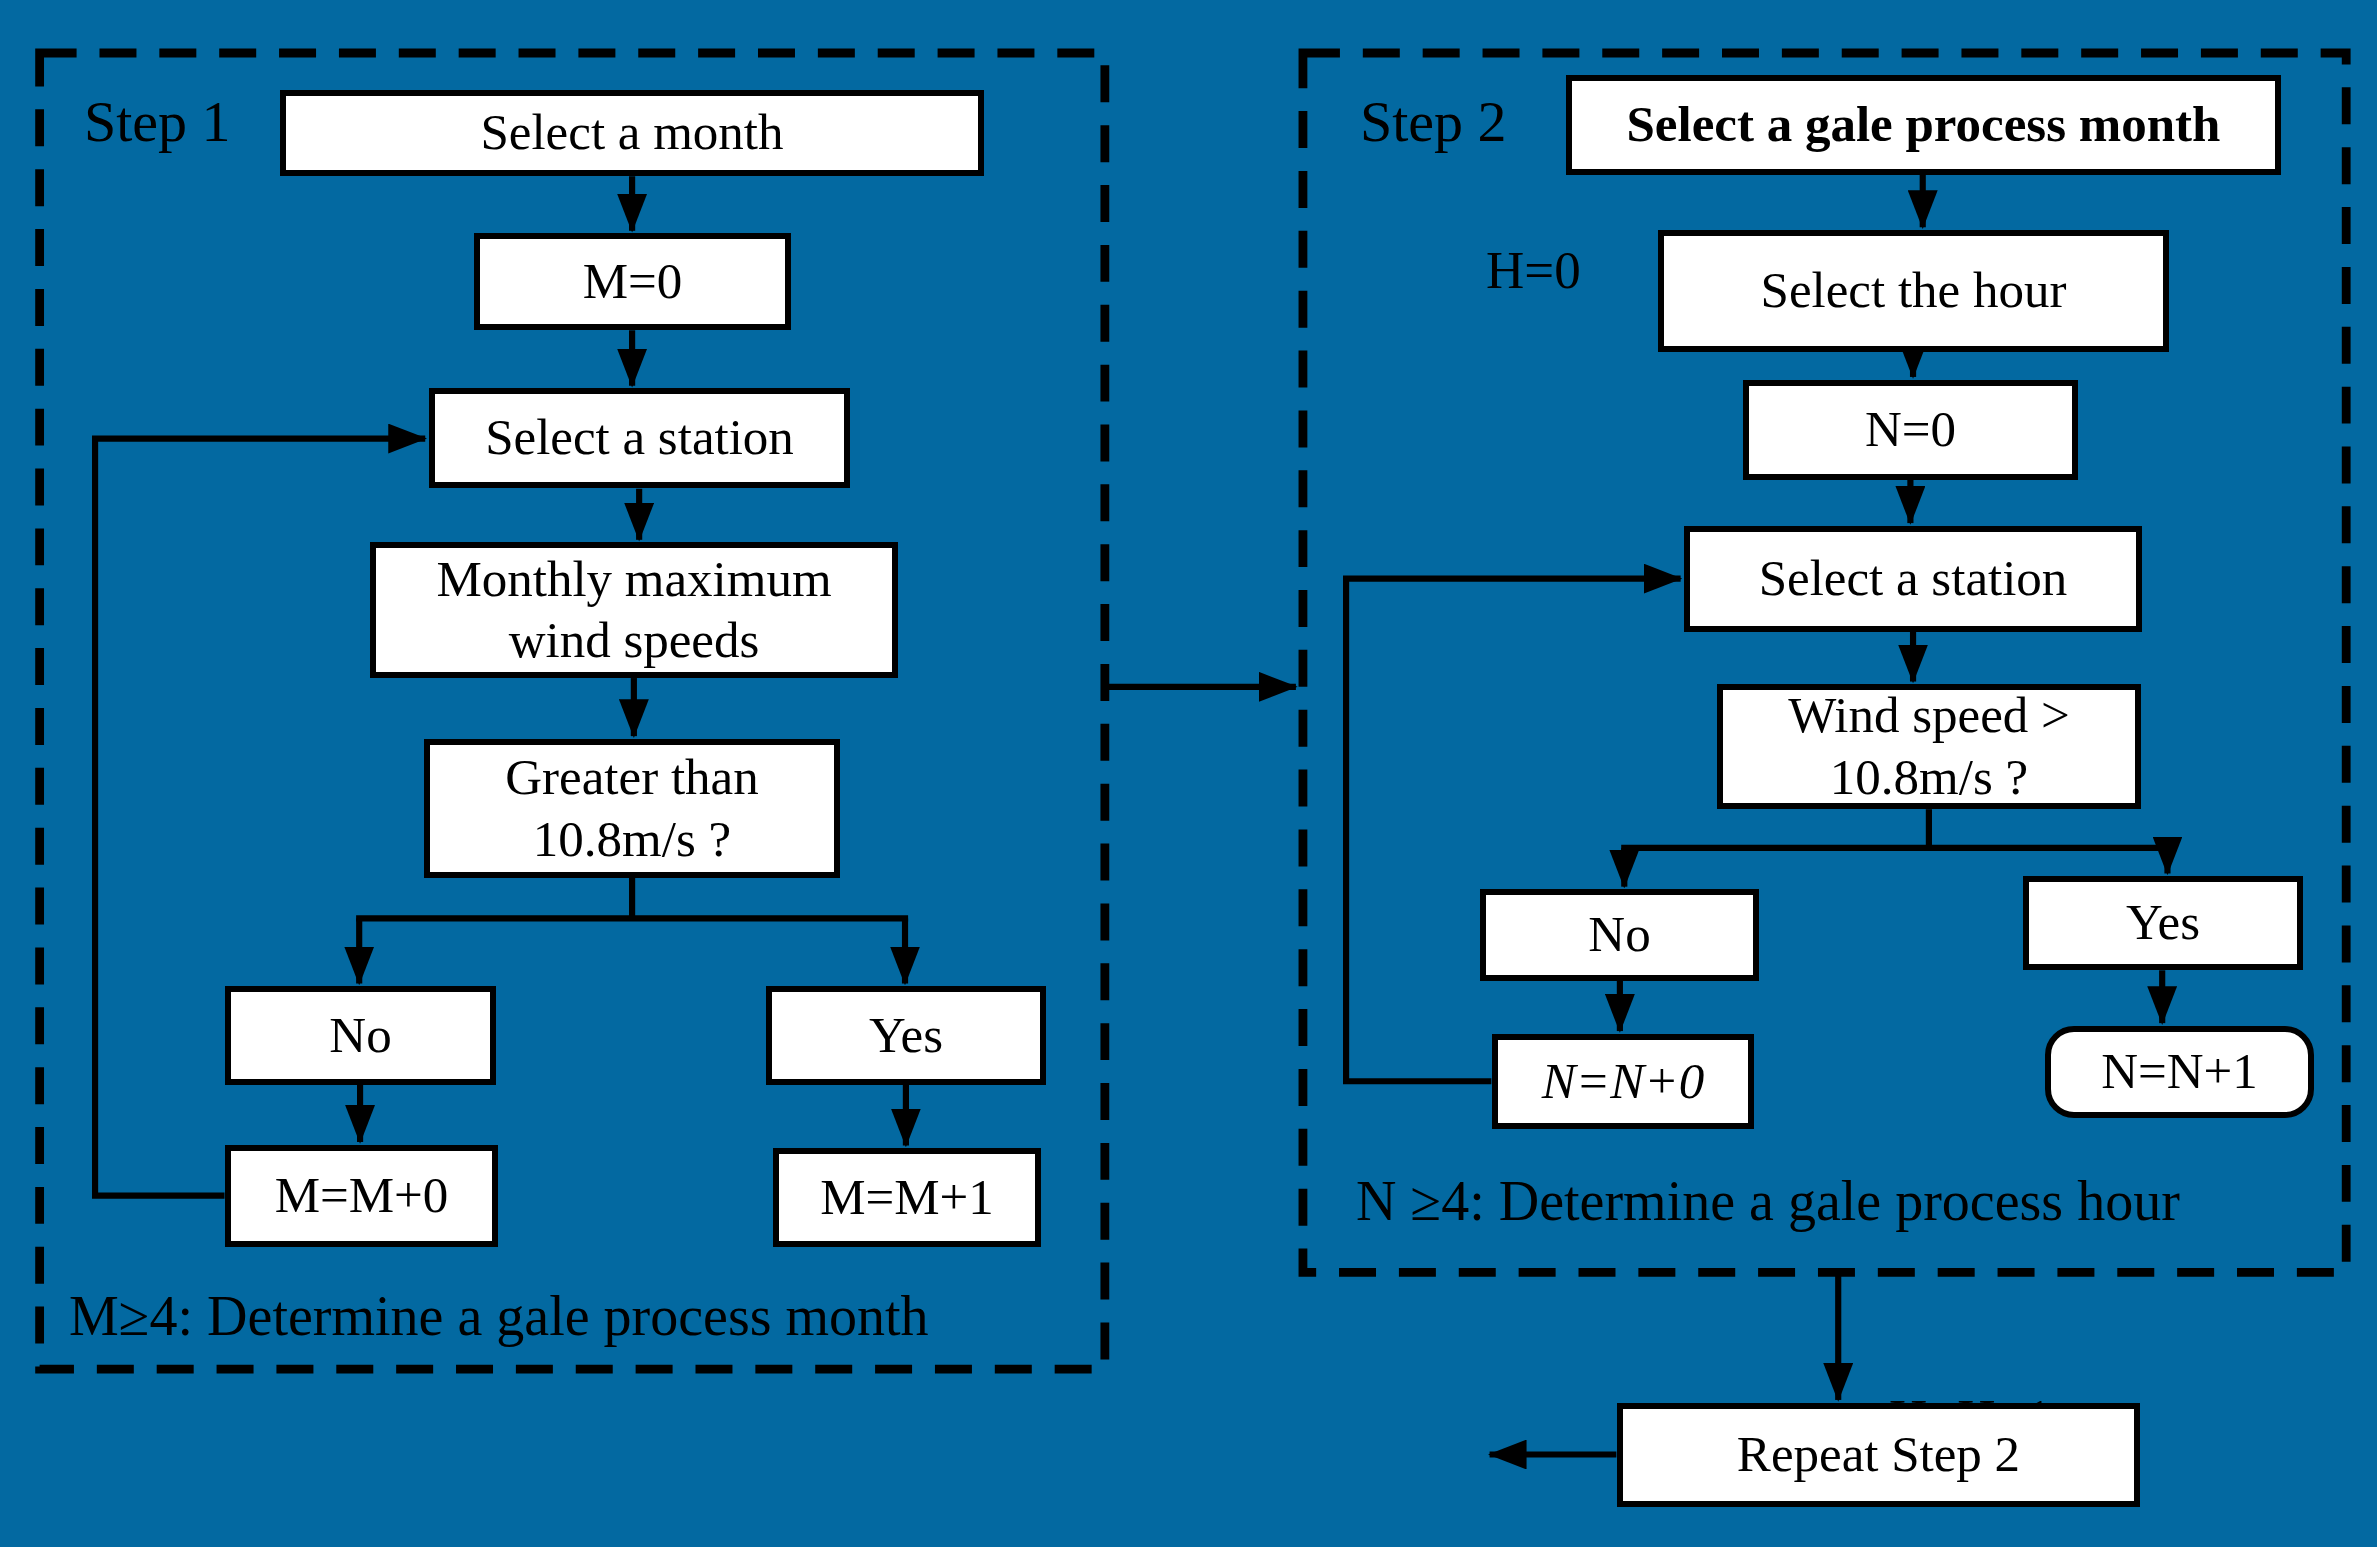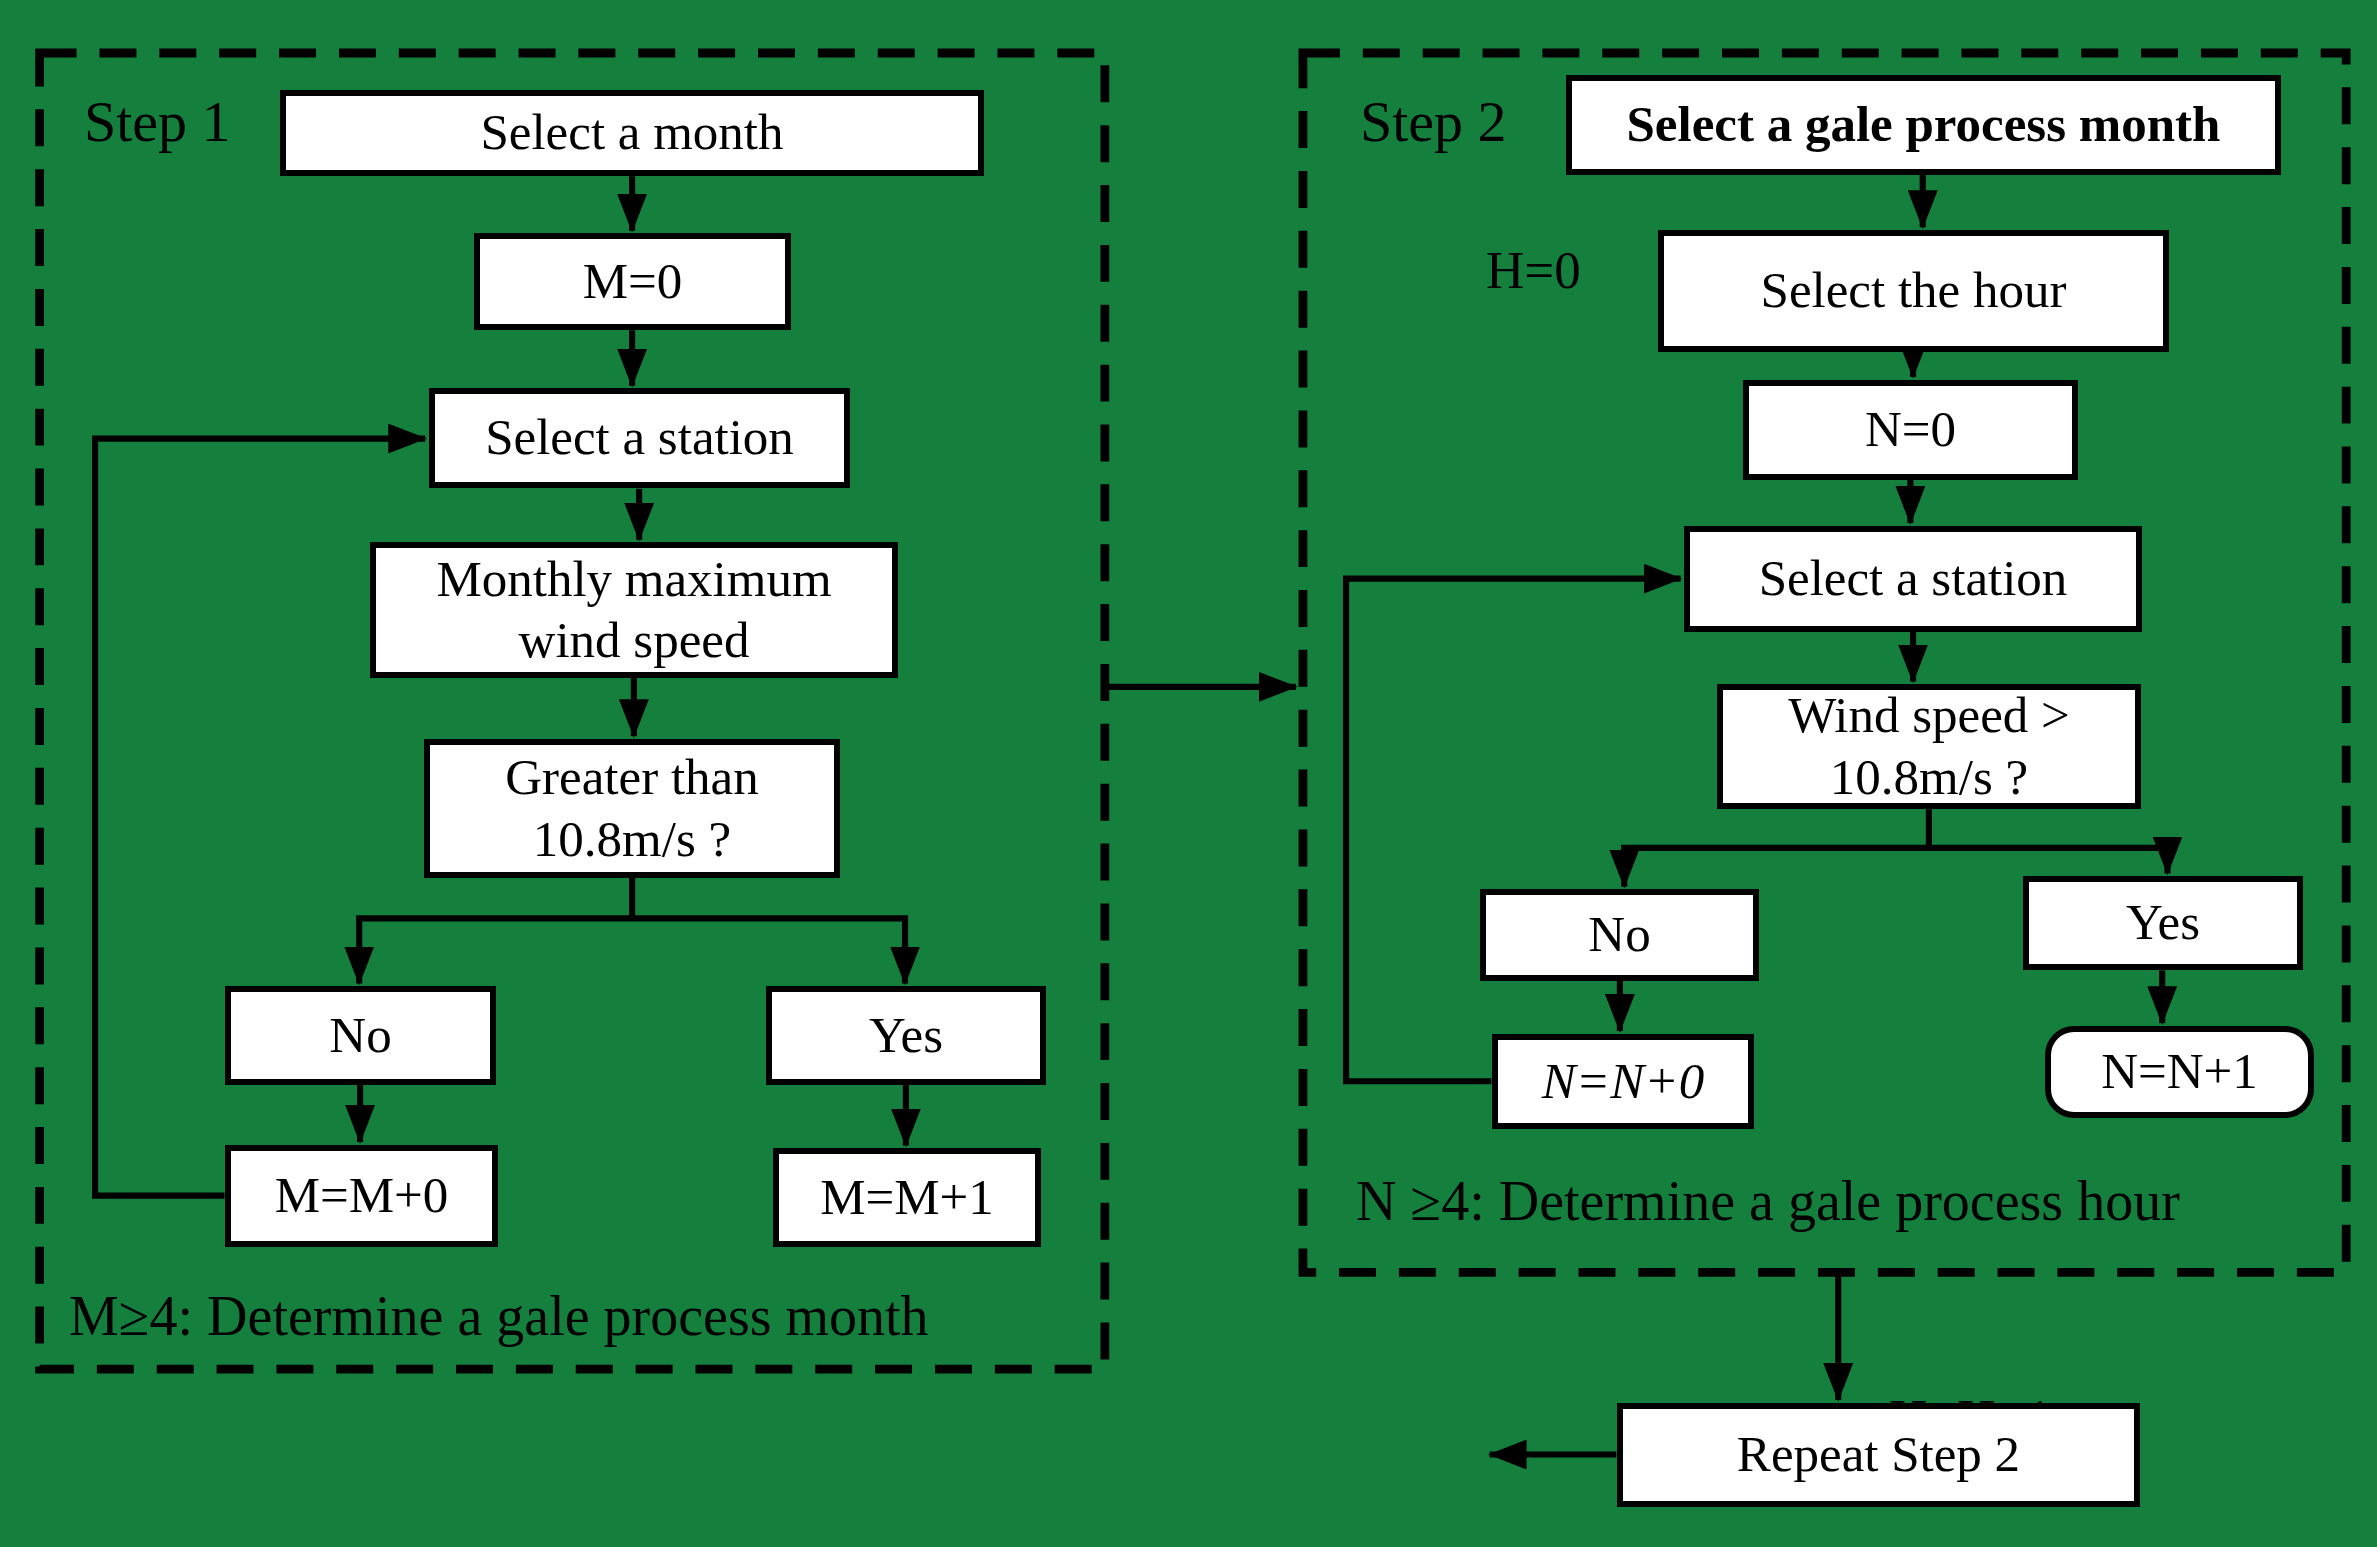--- a/index.html
+++ b/index.html
@@ -1,19 +1,19 @@
 <!DOCTYPE html>
 <html style="font-size:14px"><head>
 <meta charset="utf-8">
 <style>
   html,body{margin:0;padding:0;background:#ffffff;}
   .canvas{
     position:relative;
     width:2377px;height:1548px;
-    background:#15803d;
+    background:#0369a1;
     font-family:"Liberation Serif","DejaVu Serif",serif;
     color:#000;
     overflow:hidden;
   }
   .wires{position:absolute;left:0;top:0;width:2377px;height:1548px;}
   .node{
     position:absolute;
     box-sizing:border-box;
     border:6.2px solid #000;
     background:#fff;
@@ -73,21 +73,21 @@
     <polyline points="1694,1228 1529,1228 1529,657 1909,657" marker-end="url(#ah)" stroke-linejoin="miter"></polyline>
 
     <line x1="2088" y1="1445" x2="2088" y2="1590" marker-end="url(#ah)"></line>
     <line x1="1836" y1="1652" x2="1692" y2="1652" marker-end="url(#ah)"></line>
   </svg>
 
   <div class="lbl step-label" style="left:84px;top:88px;">Step 1</div>
   <div class="node" style="left:280px;top:90px;width:704px;height:86px;">Select a month</div>
   <div class="node" style="left:474px;top:233px;width:317px;height:97px;">M=0</div>
   <div class="node" style="left:429px;top:388px;width:421px;height:100px;">Select a station</div>
-  <div class="node pad-wide" style="left:370px;top:542px;width:528px;height:136px;">Monthly maximum wind speed</div>
+  <div class="node pad-wide" style="left:370px;top:542px;width:528px;height:136px;">Monthly maximum wind speeds</div>
   <div class="node" style="left:424px;top:739px;width:416px;height:139px;">Greater than 10.8m/s ?</div>
   <div class="node" style="left:225px;top:986px;width:271px;height:99px;">No</div>
   <div class="node" style="left:766px;top:986px;width:280px;height:99px;">Yes</div>
   <div class="node" style="left:225px;top:1145px;width:273px;height:102px;">M=M+0</div>
   <div class="node" style="left:773px;top:1148px;width:268px;height:99px;">M=M+1</div>
   <div class="lbl caption" style="left:69px;top:1284px;">M≥4: Determine a gale process month</div>
 
   <div class="lbl step-label" style="left:1360px;top:88px;">Step 2</div>
   <div class="node" style="left:1566px;top:75px;width:715px;height:100px;font-weight:bold;">Select a gale process month</div>
   <div class="lbl var-label" style="left:1486px;top:240px;">H=0</div>

